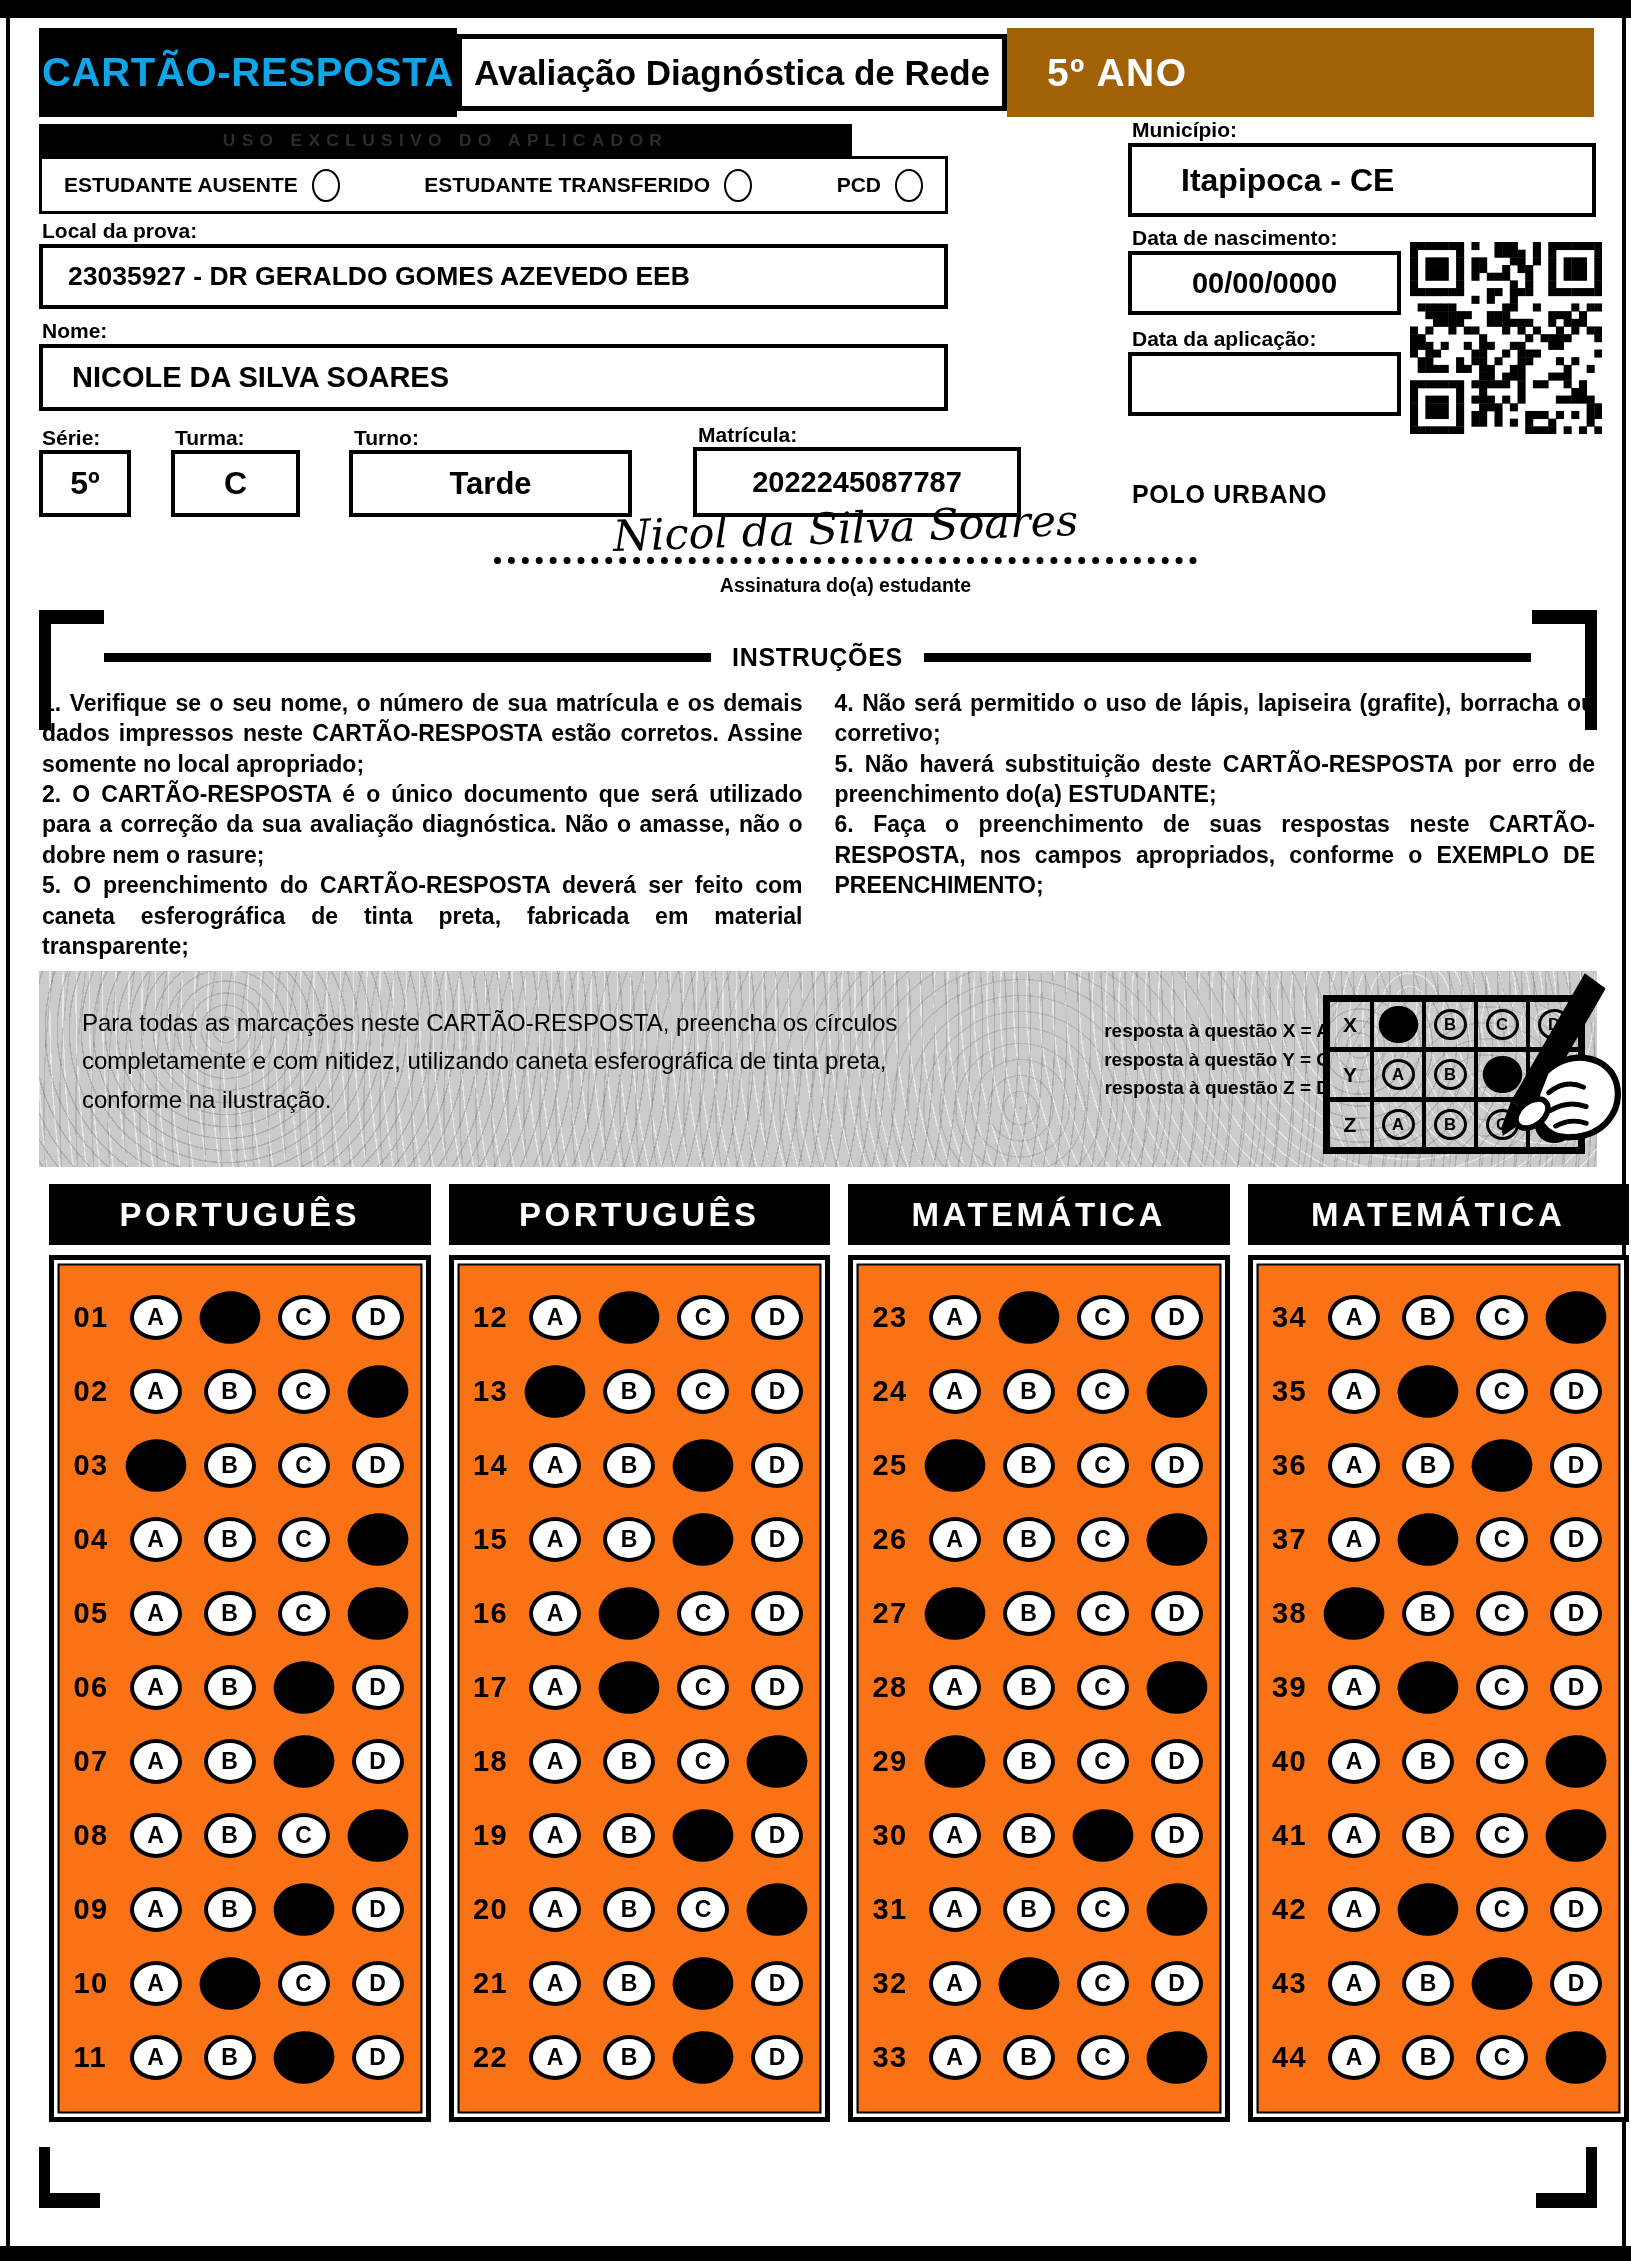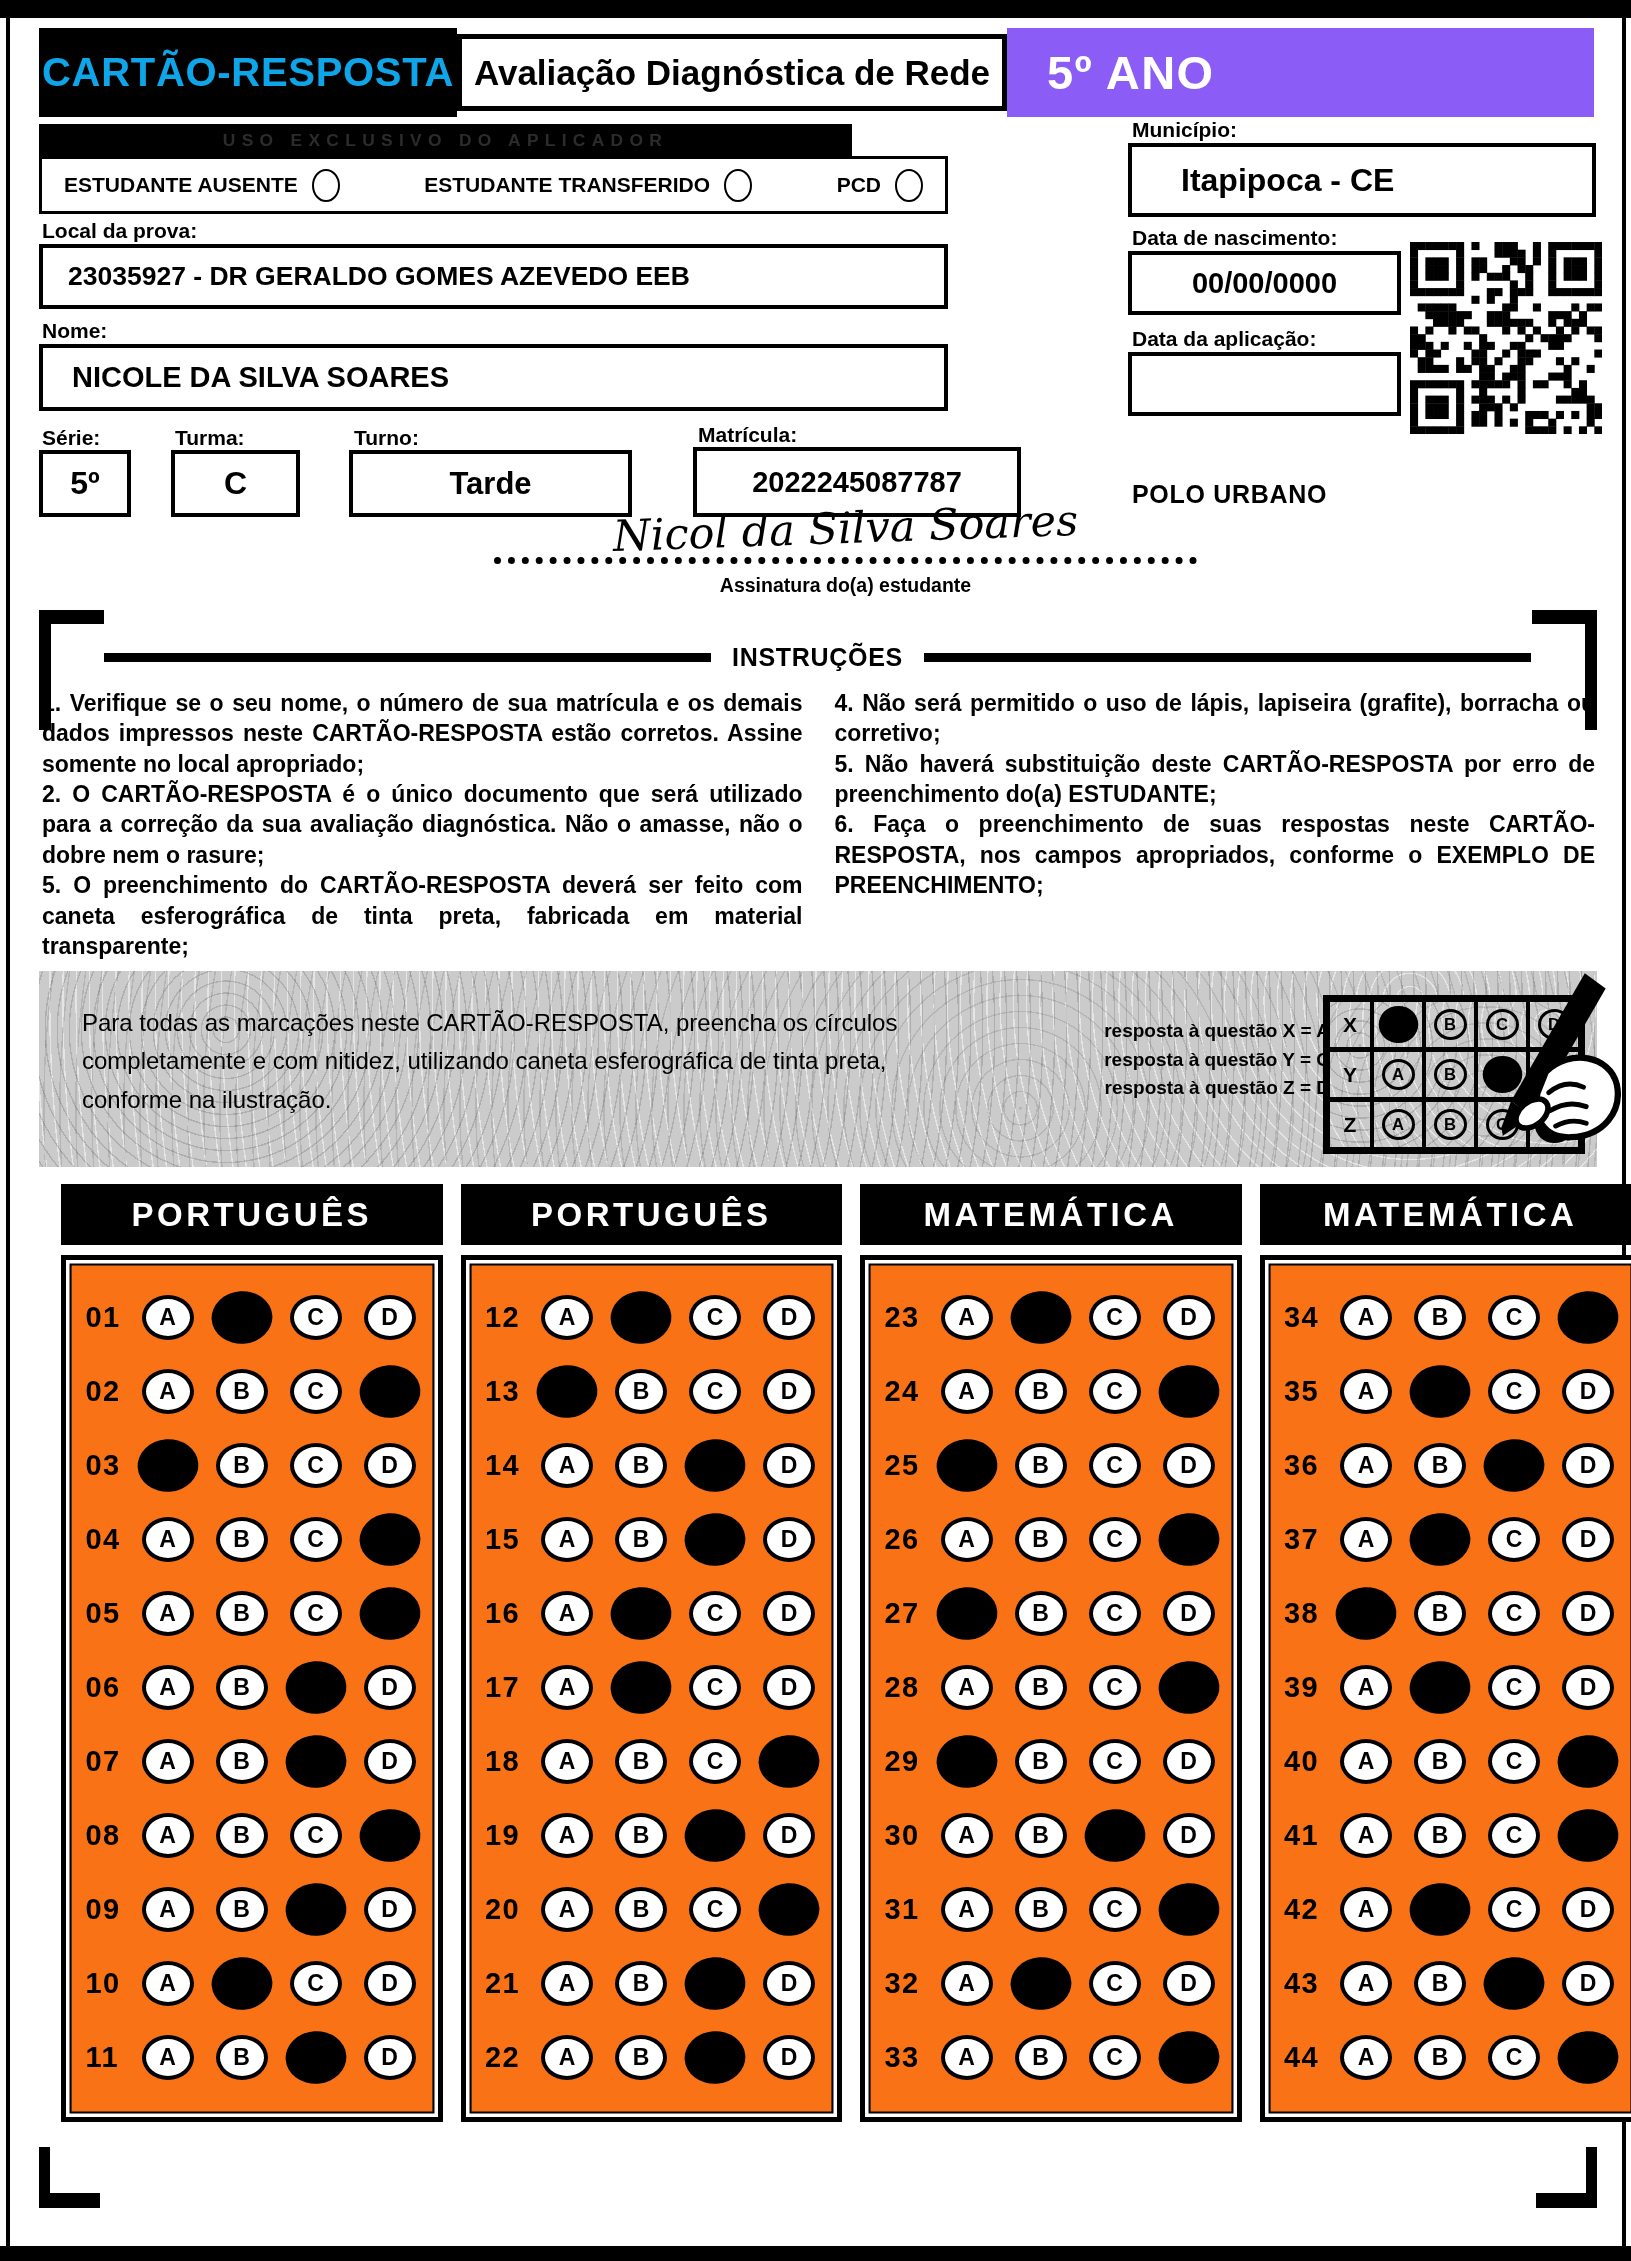--- a/index.html
+++ b/index.html
@@ -11,22 +11,22 @@
   .bar-bottom{position:absolute;bottom:0;left:0;width:100%;height:15.3px;background:#000;}
   .side-frame{position:absolute;top:0;bottom:0;left:5.6px;right:5.6px;
     border-left:4.2px solid #000;border-right:4.2px solid #000;pointer-events:none;}
 
   
   .header{position:absolute;left:39px;top:28px;width:1555px;height:89px;display:flex;align-items:stretch;}
   .header-card{width:418px;background:#000;color:#0ea5e9;display:flex;align-items:center;justify-content:center;
     font-size:40px;font-weight:bold;letter-spacing:0.7px;}
   .header-exam{width:540px;margin:5.6px 0;border:5.6px solid #000;background:#fff;z-index:1;
     display:flex;align-items:center;justify-content:center;font-size:35px;font-weight:bold;}
-  .header-grade{flex:1;background:#8b5cf6;color:#fff;display:flex;align-items:center;
-    padding-left:40px;font-size:47px;font-weight:bold;letter-spacing:1.4px;}
+  .header-grade{flex:1;background:#a16207;color:#fff;display:flex;align-items:center;
+    padding-left:40px;font-size:39px;font-weight:bold;letter-spacing:1.4px;}
 
   
   .applicator-bar{position:absolute;left:39px;top:124px;width:813px;height:32px;background:#000;
     color:#2c2c2c;font-size:17.4px;font-weight:bold;letter-spacing:6.3px;
     display:flex;align-items:center;justify-content:center;}
   .status-box{position:absolute;left:39px;top:156px;width:909px;height:58px;border:3.5px solid #000;
     box-sizing:border-box;display:flex;align-items:center;justify-content:space-between;padding:0 22px;}
   .status-item{display:flex;align-items:center;gap:14px;font-size:21px;font-weight:bold;}
   .status-circle{width:28px;height:33px;border:2.8px solid #000;border-radius:50%;box-sizing:border-box;background:#fff;}
 
@@ -74,21 +74,21 @@
   .eg-cell{width:52px;height:45px;display:flex;align-items:center;justify-content:center;box-sizing:border-box;}
   .eg-cell + .eg-cell{border-left:4.2px solid #000;}
   .eg-cell.lbl{width:40px;font-size:21px;font-weight:bold;}
   .eg-bubble{width:33px;height:31px;border:3.5px solid #000;border-radius:50%;box-sizing:border-box;
     display:flex;align-items:center;justify-content:center;font-size:16.7px;font-weight:bold;background:transparent;}
   .eg-bubble.filled{background:#000;border-color:#000;transform:scale(1.2);}
   .eg-bubble.filled span{visibility:hidden;}
   .hand-illu{position:absolute;left:1468px;top:969px;width:153px;height:196px;z-index:3;}
 
   
-  .answers{position:absolute;left:49px;top:1184px;width:1534px;display:flex;gap:18px;margin-left:12px;}
+  .answers{position:absolute;left:49px;top:1184px;width:1534px;display:flex;gap:18px;}
   .answer-col{flex:1;}
   .subject-header{height:61px;background:#000;color:#fff;display:flex;align-items:center;justify-content:center;
     font-size:33px;font-weight:bold;letter-spacing:3.5px;}
   .answer-boxwrap{margin-top:9.7px;border:5.6px solid #000;box-shadow:inset 0 0 0 3.5px #fff,inset 0 0 0 5.6px #000;
     padding:21px 0 22px 0;background:#f97316;}
   .q-row{display:flex;align-items:center;height:74px;padding-left:19.5px;}
   .q-num{width:56px;font-size:29px;font-weight:bold;letter-spacing:1.4px;}
   .bubble{width:52px;height:45px;border:4.2px solid #000;border-radius:50%;box-sizing:border-box;margin-right:22px;
     display:flex;align-items:center;justify-content:center;font-size:23px;font-weight:bold;background:#fff;}
   .bubble.filled{background:#000;border-color:#000;transform:scale(1.17) rotate(-4deg);}

